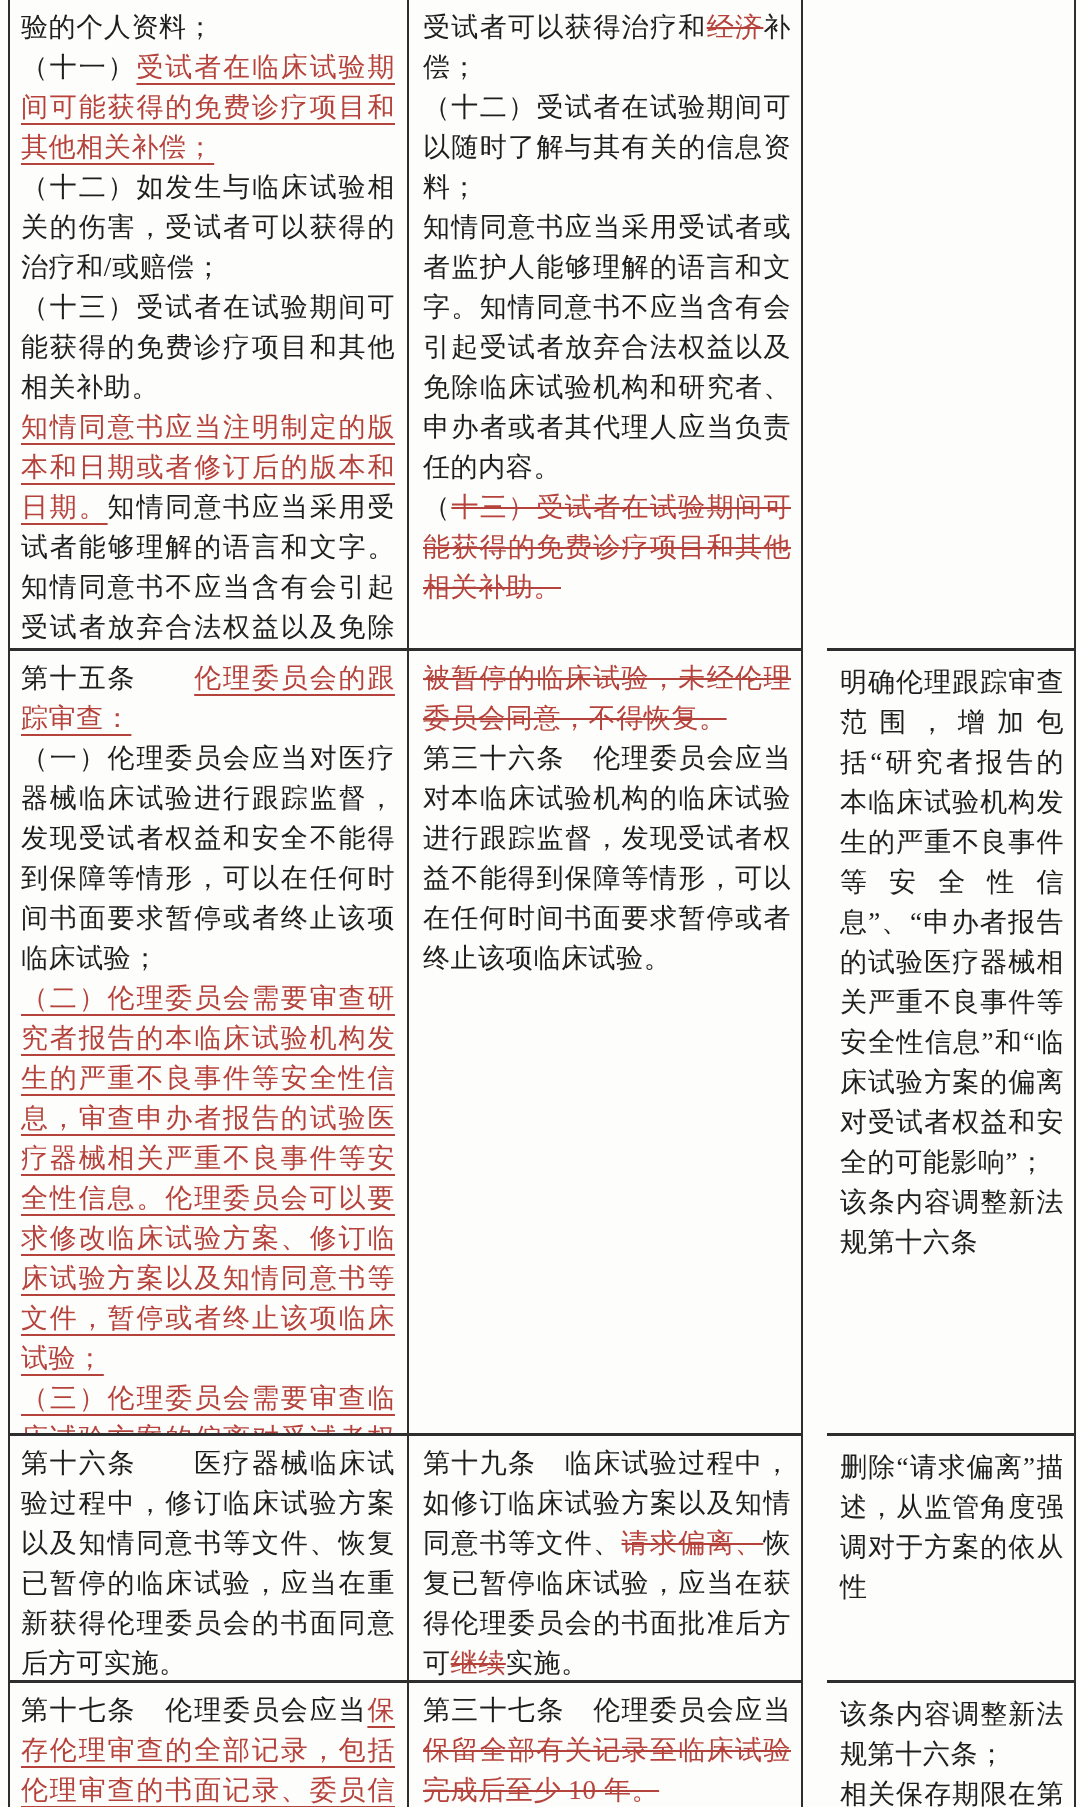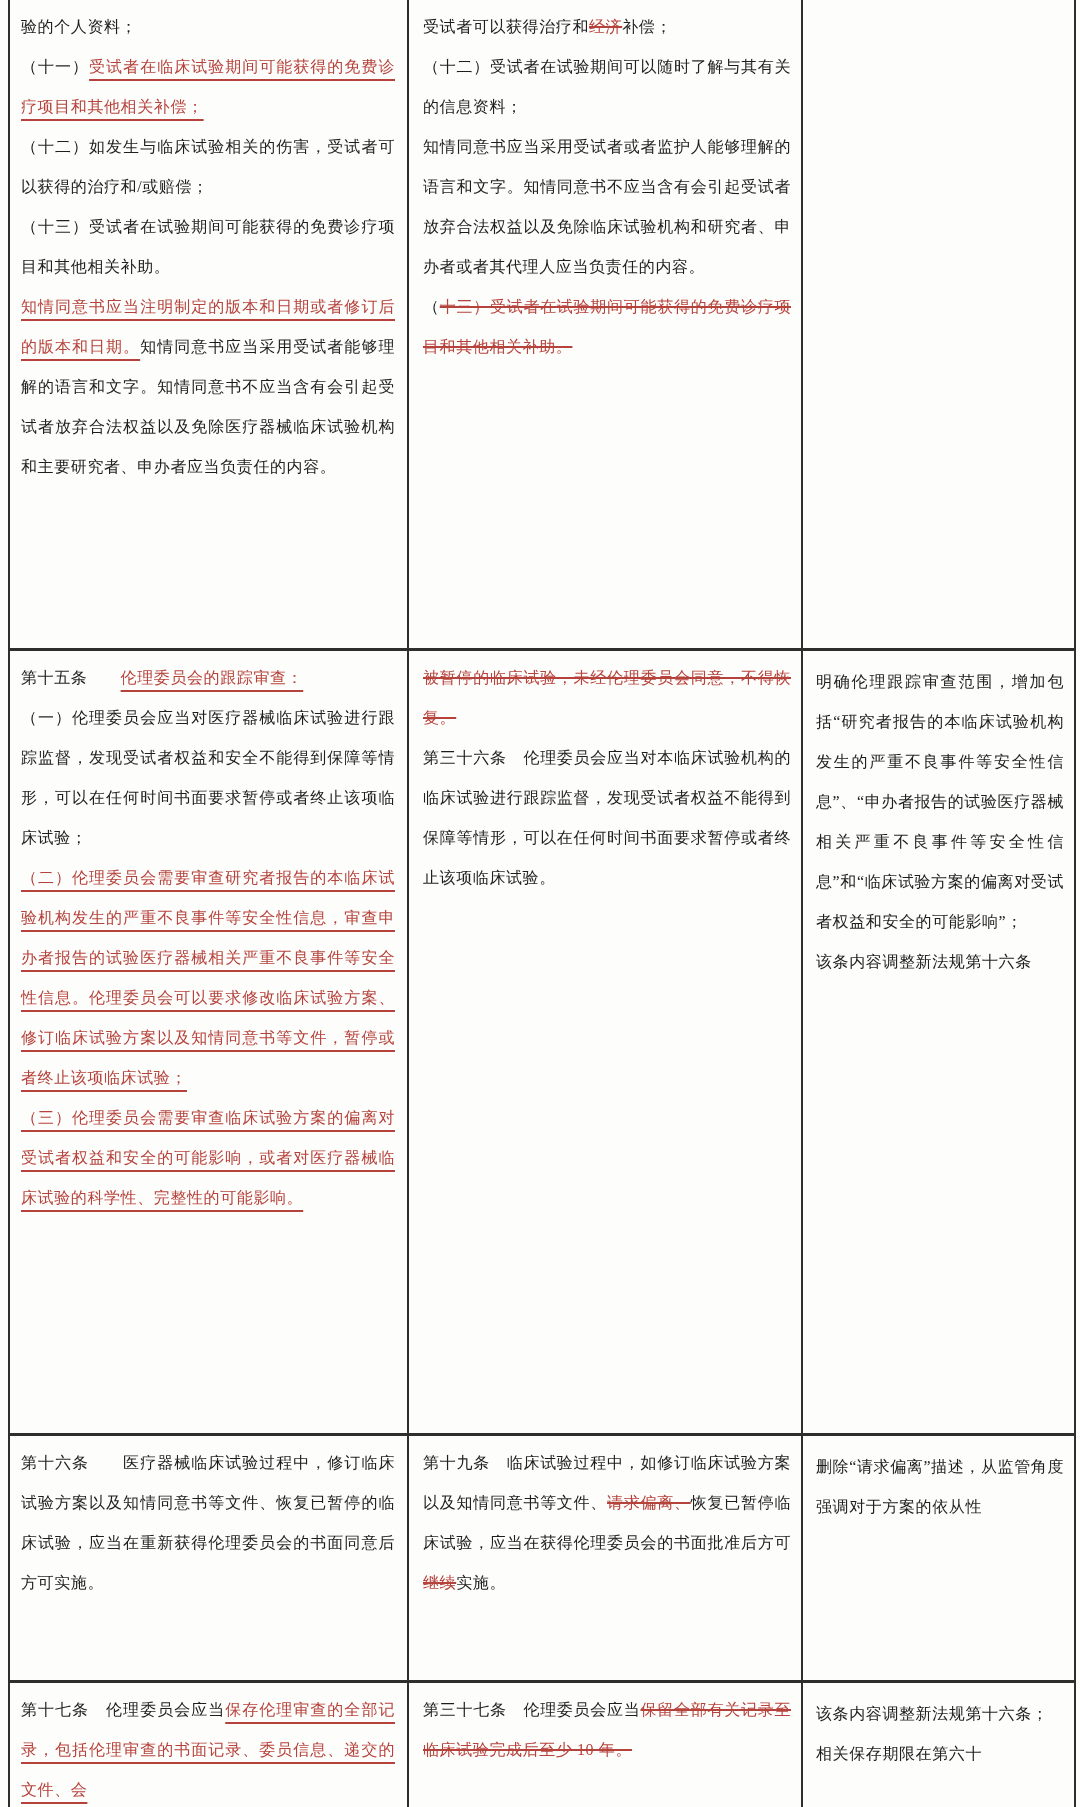--- a/index.html
+++ b/index.html
@@ -32,24 +32,24 @@
   }
   .cell {
     box-sizing: border-box;
     border-right: 2px solid var(--line, #2e2e2e);
     border-bottom: 3px solid var(--line, #2e2e2e);
     overflow: hidden;
     background: transparent;
   }
   .col0 { padding: 7px 12px 0 11px; }
   .col1 { padding: 7px 10px 14px 14px; }
-  .col2 { padding: 11px 10px 0 13px; }
+  .col2 { padding: 11px 10px 0 13px; margin-left: 24px; }
   .para {
     margin: 0;
-    font-size: 16px;
+    font-size: 27px;
     line-height: 40px;
     letter-spacing: 0.6px;
     text-align: justify;
     color: var(--ink, #1e1e1e);
     word-break: break-all;
   }
   .seg.n { color: var(--ink, #1e1e1e); }
   .seg.ins {
     color: var(--red, #b6423c);
     text-decoration: underline;

